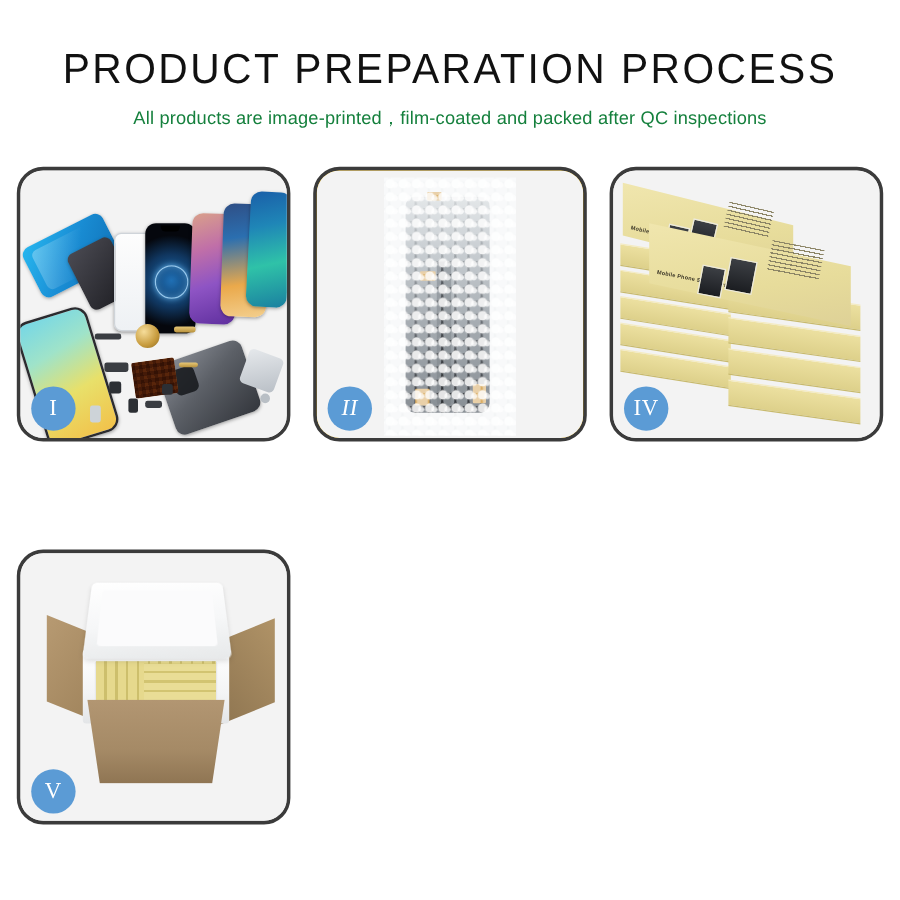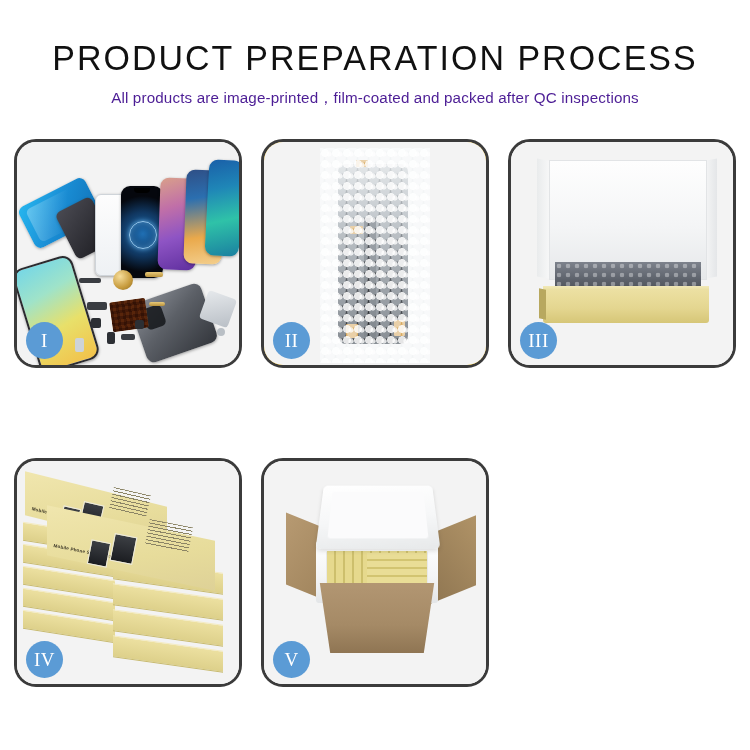--- a/index.html
+++ b/index.html
@@ -38,21 +38,21 @@
     line-height: 40px;
     transform: scaleX(0.97);
     white-space: nowrap;
   }
   .subtitle {
     margin-top: 10px;
     font-family: "Liberation Sans", sans-serif;
     font-size: 15.2px;
     font-weight: 400;
     letter-spacing: 0.15px;
-    color: #4c1d95;
+    color: #15803d;
     white-space: nowrap;
   }
 
   
   .grid {
     position: absolute;
     top: 139px;
     left: 14px;
     width: 722px;
     display: grid;
@@ -188,21 +188,21 @@
     transform: rotate(-8deg);
     border-radius:2px;
   }
   .coin {
     position:absolute; left:96px; top:128px; width:20px; height:20px;
     border-radius:50%;
     background: radial-gradient(circle at 35% 32%, #f6dd9a, #c79b3d 60%, #8d6a22);
   }
 
   
-  .p2 { background: #eab308; }
+  .p2 { background: #eab308; font-style: italic; }
   .bw-wrap {
     position:absolute; left:56px; top:6px; width:110px; height:215px;
     background:#f2f4f5;
   }
   .screen-inside {
     position:absolute; left:18px; top:16px; width:70px; height:180px;
     background: linear-gradient(180deg,#cfd3d6 0%,#9aa0a5 28%,#5d6268 62%,#2e3136 100%);
     border-radius:8px;
   }
   .flex-cable {
@@ -425,32 +425,20 @@
           <div class="tape" style="left:30px;top:78px;width:13px;height:8px;"></div>
           <div class="tape" style="left:26px;top:176px;width:12px;height:14px;"></div>
           <div class="tape" style="left:74px;top:172px;width:11px;height:16px;"></div>
           <div class="bubbles"></div>
           <div class="bubbles-hi"></div>
         </div>
       </div>
       <div class="badge">II</div>
     </div>
 
-    <div class="panel p3">
-      <div class="stage">
-        <div class="lid3-flapL"></div>
-        <div class="lid3-flapR"></div>
-        <div class="lid3"></div>
-        <div class="foam3"></div>
-        <div class="tray3-lip"></div>
-        <div class="tray3"></div>
-        <div class="tray3-left"></div>
-      </div>
-      <div class="badge">III</div>
-    </div>
 
     <div class="panel p4">
       <div class="stage">
 
         <div class="stackbox" style="left:6px;top:68px;width:92px;height:17px;transform:skewY(9deg);"></div>
         <div class="stackbox" style="left:6px;top:90px;width:92px;height:17px;transform:skewY(9deg);"></div>
         <div class="stackbox" style="left:6px;top:112px;width:92px;height:17px;transform:skewY(9deg);"></div>
         <div class="stackbox" style="left:6px;top:134px;width:92px;height:17px;transform:skewY(9deg);"></div>
         <div class="stackbox" style="left:6px;top:156px;width:92px;height:17px;transform:skewY(9deg);"></div>
 

